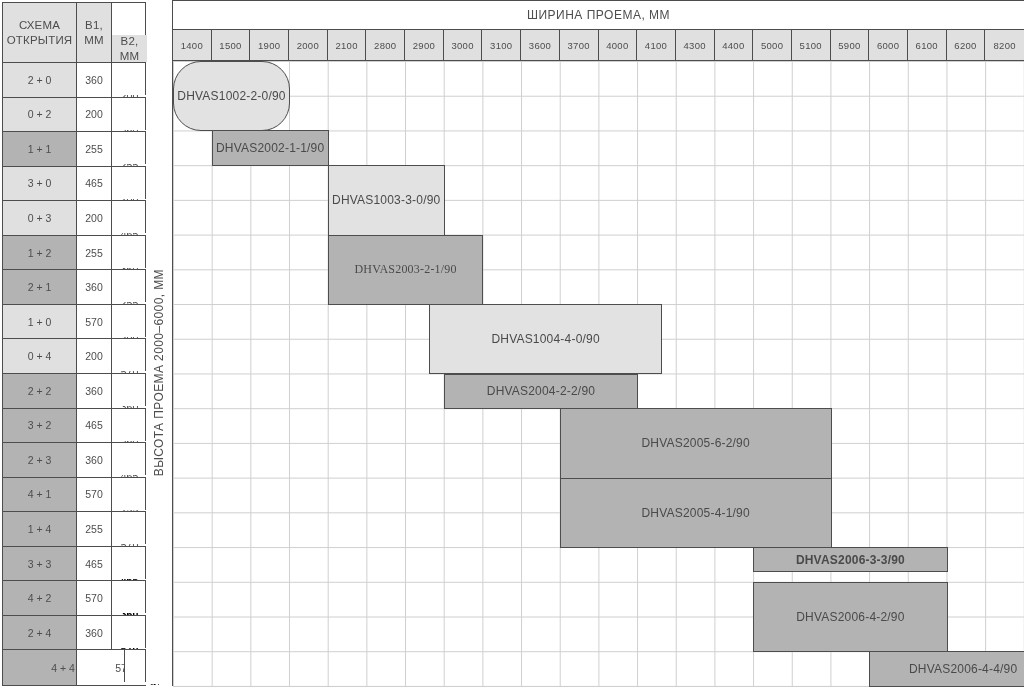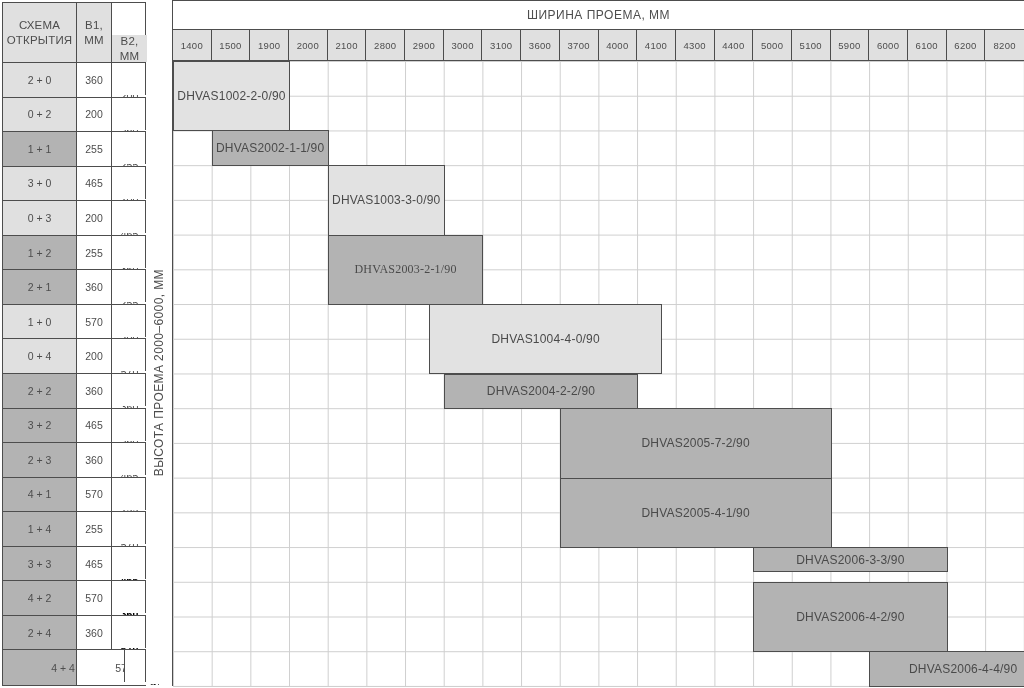--- a/index.html
+++ b/index.html
@@ -168,27 +168,27 @@
         <div class="tick">5000</div>
         <div class="tick">5100</div>
         <div class="tick">5900</div>
         <div class="tick">6000</div>
         <div class="tick">6100</div>
         <div class="tick">6200</div>
         <div class="tick">8200</div>
       </div>
     <div class="grid" id="grid">
 
-    <div class="block block-light" style="left: 0px; top: 0px; width: 117.045px; height: 70.4444px;">DHVAS1002-2-0/90</div>
+    <div class="block block-light" style="left: 0px; top: 0px; width: 117.045px; height: 70.4444px; border-radius: 28px;">DHVAS1002-2-0/90</div>
         <div class="block block-dark" style="left: 38.6818px; top: 69.4444px; width: 117.045px; height: 35.7222px;">DHVAS2002-1-1/90</div>
         <div class="block block-light" style="left: 154.727px; top: 104.167px; width: 117.045px; height: 70.4444px;">DHVAS1003-3-0/90</div>
         <div class="block block-dark" style="left: 154.727px; top: 173.611px; width: 155.727px; height: 70.4444px; font-family: Liberation Serif, serif;">DHVAS2003-2-1/90</div>
         <div class="block block-light" style="left: 232.091px; top: 243.056px; width: 233.091px; height: 70.4444px; margin-left: 24px;">DHVAS1004-4-0/90</div>
         <div class="block block-dark" style="left: 270.773px; top: 312.5px; width: 194.409px; height: 35.7222px;">DHVAS2004-2-2/90</div>
-        <div class="block block-dark" style="left: 386.818px; top: 347.222px; width: 271.773px; height: 70.4444px;">DHVAS2005-7-2/90</div>
+        <div class="block block-dark" style="left: 386.818px; top: 347.222px; width: 271.773px; height: 70.4444px;">DHVAS2005-6-2/90</div>
         <div class="block block-dark" style="left: 386.818px; top: 416.667px; width: 271.773px; height: 70.4444px;">DHVAS2005-4-1/90</div>
-        <div class="block block-dark" style="left: 580.227px; top: 486.111px; width: 194.409px; height: 25px;">DHVAS2006-3-3/90</div>
+        <div class="block block-dark" style="left: 580.227px; top: 486.111px; width: 194.409px; height: 25px; font-weight: bold;">DHVAS2006-3-3/90</div>
         <div class="block block-dark" style="left: 580.227px; top: 520.833px; width: 194.409px; height: 70.4444px;">DHVAS2006-4-2/90</div>
         <div class="block block-dark" style="left: 696.273px; top: 590.278px; width: 155.727px; height: 35.7222px; padding-left: 32px;">DHVAS2006-4-4/90</div>
       </div>
   </div>
 
 </div>
 
 </body></html>

